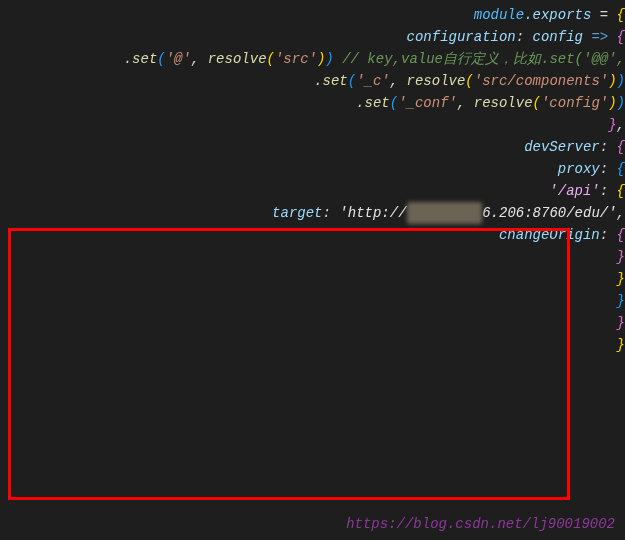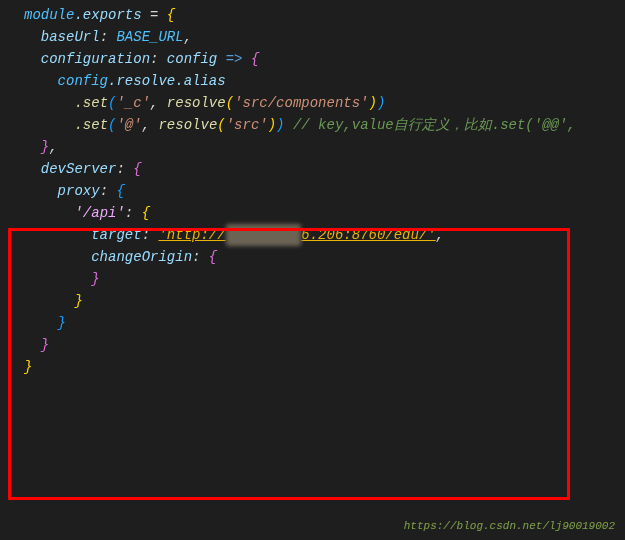--- a/index.html
+++ b/index.html
@@ -12,35 +12,36 @@
       font-family: 'Consolas', 'Courier New', monospace;
       font-size: 14px;
       color: #d4d4d4;
       width: 625px;
       height: 540px;
       overflow: hidden;
       position: relative;
       font-style: italic;
     }
     .code-container {
-      padding: 4px 16px;
+      padding: 4px 0;
       line-height: 22px;
+      text-align: right;
     }
     .line {
       white-space: pre;
       padding-left: 8px;
     }
     .variable { color: #4fc1ff; font-style: italic; }
     .property { color: #9cdcfe; }
     .param { color: #9cdcfe; font-style: italic; }
     .constant { color: #4fc1ff; }
     .method { color: #dcdcaa; }
     .string { color: #ce9178; }
     .string-special { color: #f0abfc; }
-    .string-url { color: #eab308; text-decoration: underline; }
+    .string-url { color: #e5e5e5; }
     .comment { color: #6a9955; }
     .comment-link { color: #6a9955; text-decoration: underline; }
     .operator { color: #d4d4d4; }
     .punct { color: #d4d4d4; }
     .bracket1 { color: #ffd700; }
     .bracket2 { color: #da70d6; }
     .bracket3 { color: #179fff; }
     .bool { color: #569cd6; }
     .arrow { color: #569cd6; }
     .red-box {
@@ -56,36 +57,35 @@
       display: inline-block;
       background: #6b6455;
       color: transparent;
       filter: blur(2px);
       border-radius: 2px;
     }
     .watermark {
       position: absolute;
       bottom: 8px;
       right: 10px;
-      color: #bef264;
+      color: #d946ef;
       font-style: italic;
-      font-size: 11px;
+      font-size: 14px;
       opacity: 0.6;
     }
   </style>
 </head>
 <body>
 
 <div class="code-container">
 <div class="line"><span class="variable">module</span><span class="property">.exports</span><span class="operator"> = </span><span class="bracket1">{</span></div>
-<div class="line">  <span class="property">baseUrl</span><span class="punct">: </span><span class="constant">BASE_URL</span><span class="punct">,</span></div>
 <div class="line">  <span class="property">configuration</span><span class="punct">: </span><span class="param">config</span><span class="arrow"> =&gt; </span><span class="bracket2">{</span></div>
-<div class="line">    <span class="variable">config</span><span class="property">.resolve.alias</span></div>
+<div class="line">      <span class="method">.set</span><span class="bracket3">(</span><span class="string">'@'</span><span class="punct">, </span><span class="method">resolve</span><span class="bracket1">(</span><span class="string">'src'</span><span class="bracket1">)</span><span class="bracket3">)</span><span class="comment"> // key,value自行定义，比如.set('@@',</span></div>
 <div class="line">      <span class="method">.set</span><span class="bracket3">(</span><span class="string">'_c'</span><span class="punct">, </span><span class="method">resolve</span><span class="bracket1">(</span><span class="string">'src/components'</span><span class="bracket1">)</span><span class="bracket3">)</span></div>
-<div class="line">      <span class="method">.set</span><span class="bracket3">(</span><span class="string">'@'</span><span class="punct">, </span><span class="method">resolve</span><span class="bracket1">(</span><span class="string">'src'</span><span class="bracket1">)</span><span class="bracket3">)</span><span class="comment"> // key,value自行定义，比如.set('@@',</span></div>
+<div class="line">      <span class="method">.set</span><span class="bracket3">(</span><span class="string">'_conf'</span><span class="punct">, </span><span class="method">resolve</span><span class="bracket1">(</span><span class="string">'config'</span><span class="bracket1">)</span><span class="bracket3">)</span></div>
 <div class="line">  <span class="bracket2">}</span><span class="punct">,</span></div>
 <div class="line">  <span class="property">devServer</span><span class="punct">: </span><span class="bracket2">{</span></div>
 <div class="line">    <span class="property">proxy</span><span class="punct">: </span><span class="bracket3">{</span></div>
 <div class="line">      <span class="string-special">'/api'</span><span class="punct">: </span><span class="bracket1">{</span></div>
 <div class="line">        <span class="property">target</span><span class="punct">: </span><span class="string-url">'http://</span><span class="smudge">xxxxxxxxx</span><span class="string-url">6.206:8760/edu/'</span><span class="punct">,</span></div>
 <div class="line">        <span class="property">changeOrigin</span><span class="punct">: </span><span class="bracket2">{</span></div>
 <div class="line">        <span class="bracket2">}</span></div>
 <div class="line">      <span class="bracket1">}</span></div>
 <div class="line">    <span class="bracket3">}</span></div>
 <div class="line">  <span class="bracket2">}</span></div>

